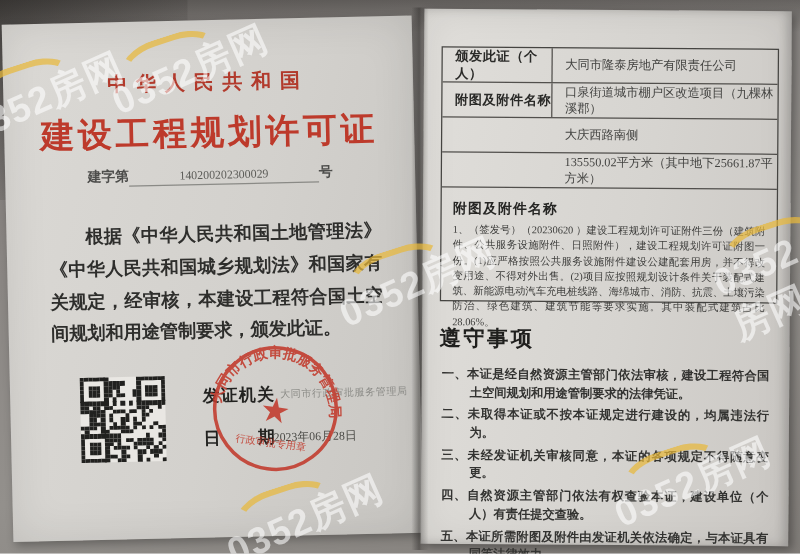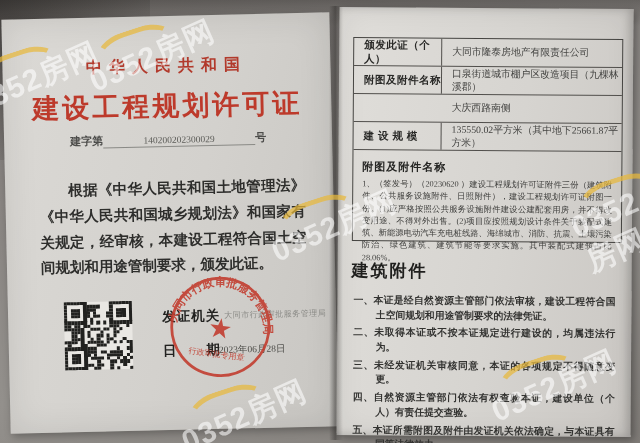--- a/index.html
+++ b/index.html
@@ -371,30 +371,29 @@
         <div class="t-value">大同市隆泰房地产有限责任公司</div>
       </div>
       <div class="t-row" style="top:28px;height:28px;">
         <div class="t-label">附图及附件名称</div>
         <div class="t-value">口泉街道城市棚户区改造项目（九棵林溪郡）</div>
       </div>
       <div class="t-row" style="top:56px;height:28px;">
         <div class="t-value">大庆西路南侧</div>
       </div>
       <div class="t-row" style="top:84px;height:28px;">
-        <div class="t-label">建 设 规 模</div>
         <div class="t-value">135550.02平方米（其中地下25661.87平方米）</div>
       </div>
       <div class="attach-cell">
         <div class="attach-title">附图及附件名称</div>
         <div class="attach-body">1、（签发号）（20230620 ）建设工程规划许可证附件三份（建筑附件、公共服务设施附件、日照附件），建设工程规划许可证附图一份。(1)应严格按照公共服务设施附件建设公建配套用房，并不得改变用途、不得对外出售。(2)项目应按照规划设计条件关于装配式建筑、新能源电动汽车充电桩线路、海绵城市、消防、抗震、土壤污染防治、绿色建筑、建筑节能等要求实施。其中装配式建筑占比28.06%。</div>
       </div>
     </div>
 
-    <div class="notice-title">建筑附件</div>
+    <div class="notice-title">遵守事项</div>
     <div class="notice-list">
       <div class="n-item">一、本证是经自然资源主管部门依法审核，建设工程符合国土空间规划和用途管制要求的法律凭证。</div>
       <div class="n-item">二、未取得本证或不按本证规定进行建设的，均属违法行为。</div>
       <div class="n-item">三、未经发证机关审核同意，本证的各项规定不得随意变更。</div>
       <div class="n-item">四、自然资源主管部门依法有权查验本证，建设单位（个人）有责任提交查验。</div>
       <div class="n-item">五、本证所需附图及附件由发证机关依法确定，与本证具有同等法律效力。</div>
     </div>
   </div>
 
   <div class="wm wm-1">0352房网</div>

